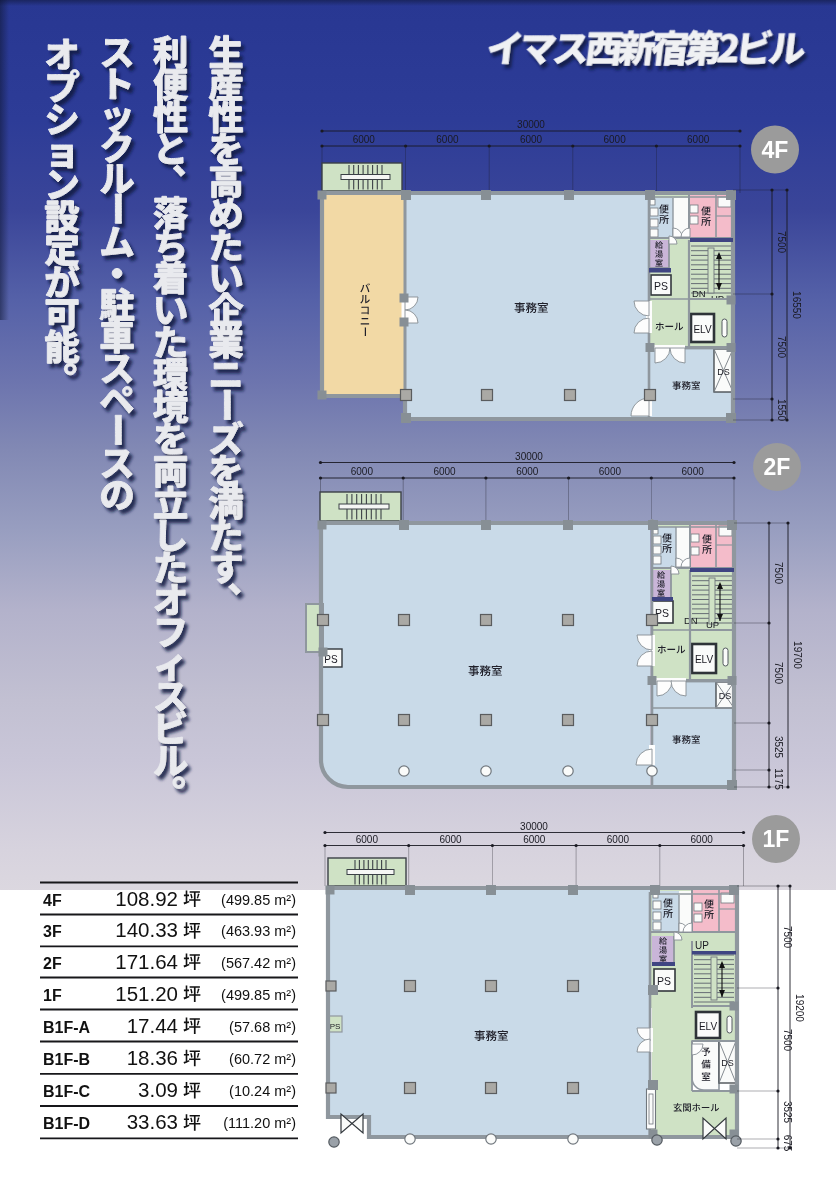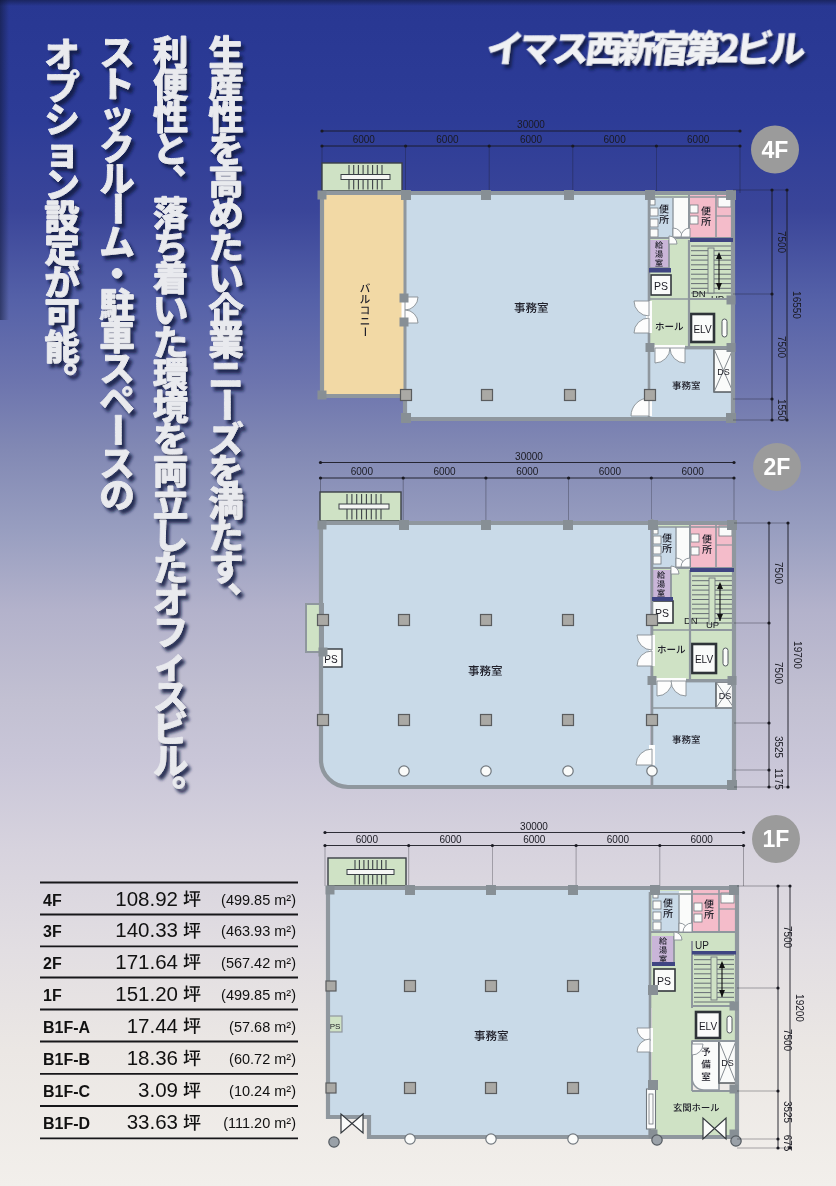--- a/index.html
+++ b/index.html
@@ -1,15 +1,15 @@
 <!DOCTYPE html>
 <html><head><meta charset="utf-8"><style>
 html,body{margin:0;padding:0;}
 body{width:836px;height:1186px;overflow:hidden;font-family:"Liberation Sans",sans-serif;}
-#page{position:relative;width:836px;height:1186px;background:linear-gradient(180deg,#283792 0px,#2d3c97 120px,#3a4599 210px,#5561a8 300px,#6c74ae 380px,#8289b4 450px,#989ec0 530px,#b3b2cb 610px,#c2c0d2 700px,#c9c6d8 760px,#d7d3de 850px,#e2dee2 950px,#ebe7e4 1050px,#f2efeb 1186px);}
+#page{position:relative;width:836px;height:890px;background:linear-gradient(180deg,#283792 0px,#2d3c97 120px,#3a4599 210px,#5561a8 300px,#6c74ae 380px,#8289b4 450px,#989ec0 530px,#b3b2cb 610px,#c2c0d2 700px,#c9c6d8 760px,#d7d3de 850px,#e2dee2 950px,#ebe7e4 1050px,#f2efeb 1186px);}
 svg{position:absolute;left:0;top:0;}
 </style></head><body>
 <div id="page">
 <svg width="836" height="1186" viewBox="0 0 836 1186">
 <defs>
         <filter id="dsh" x="-30%" y="-30%" width="160%" height="160%">
           <feDropShadow dx="3.2" dy="4.2" stdDeviation="1.6" flood-color="#101540" flood-opacity="0.85"></feDropShadow>
         </filter>
         <linearGradient id="ledge" x1="0" y1="0" x2="1" y2="0">
           <stop offset="0" stop-color="#101835" stop-opacity="0.55"></stop>

